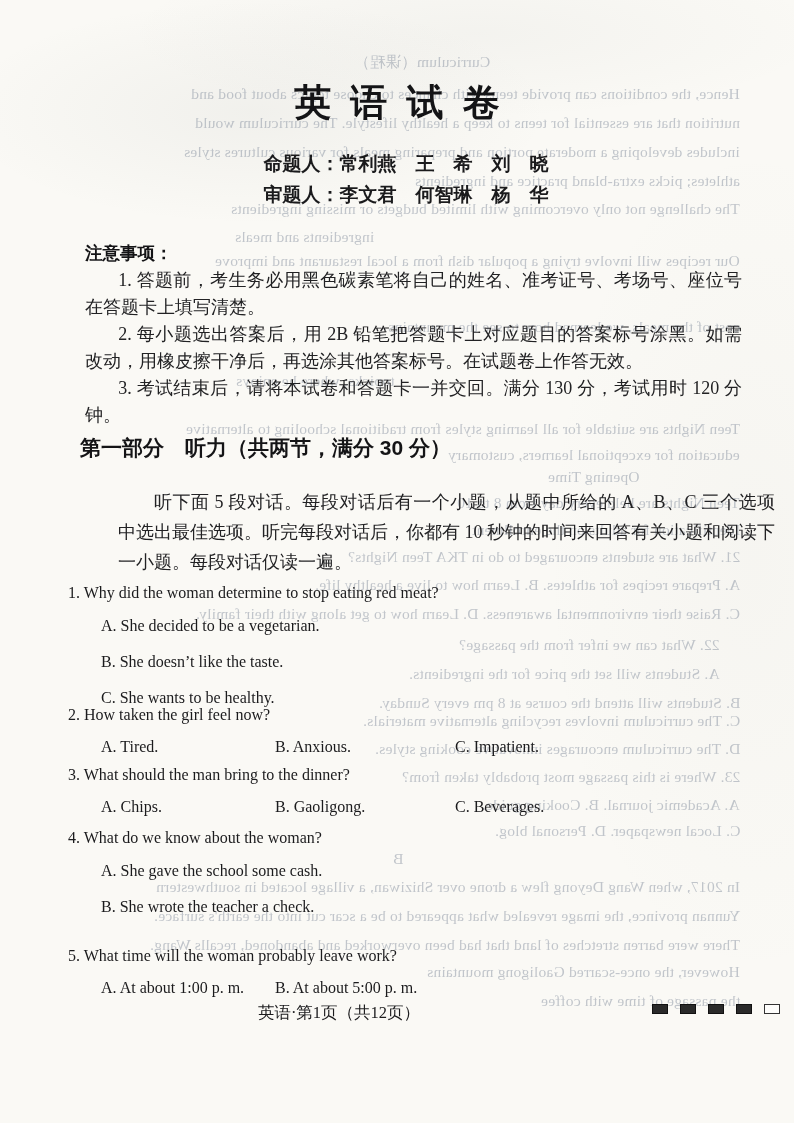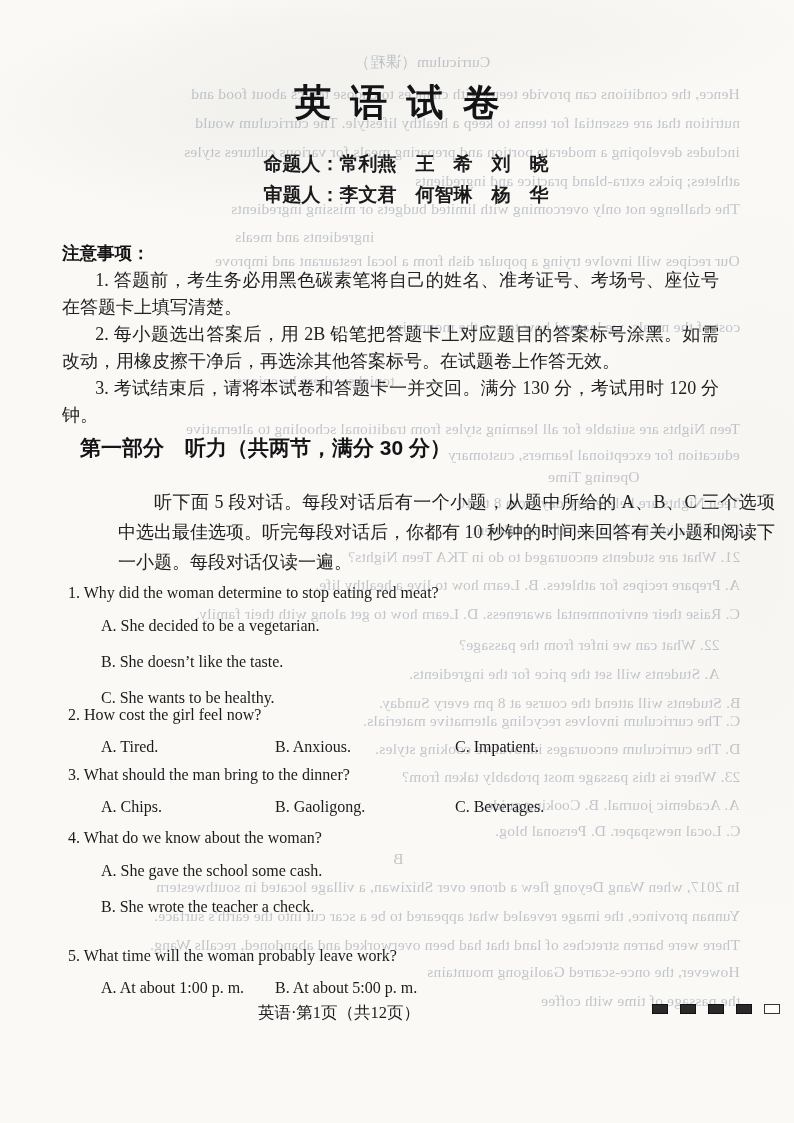--- a/index.html
+++ b/index.html
@@ -49,21 +49,21 @@
     top: 148px; left: 0; width: 100%;
     text-align: center;
     transform: translateX(9px);
     font-size: 19px;
     font-weight: 700;
     line-height: 31px;
     color: #1a1a1c;
   }
 
   .notes {
-    top: 240px; left: 62px; width: 657px;
+    top: 240px; left: 85px; width: 657px;
     font-size: 18px;
     line-height: 27px;
   }
   .notes-heading {
     font-weight: 700;
     font-family: "Liberation Sans", "DejaVu Sans", sans-serif;
     font-size: 17.5px;
     color: #141416;
   }
   .note { text-indent: 1.85em; text-align: justify; color: #222224; }
@@ -171,21 +171,21 @@
   <p class="fg instructions">听下面 5 段对话。每段对话后有一个小题，从题中所给的 A、B、C 三个选项中选出最佳选项。听完每段对话后，你都有 10 秒钟的时间来回答有关小题和阅读下一小题。每段对话仅读一遍。</p>
 
   <div class="fg q" id="q1">
     <p><span>1.</span> <span>Why did the woman determine to stop eating red meat?</span></p>
     <p class="opt-stacked">A. She decided to be a vegetarian.</p>
     <p class="opt-stacked">B. She doesn’t like the taste.</p>
     <p class="opt-stacked">C. She wants to be healthy.</p>
   </div>
 
   <div class="fg q" id="q2">
-    <p><span>2.</span> <span>How cost the girl feel now?</span></p>
+    <p><span>2.</span> <span>How taken the girl feel now?</span></p>
     <div class="opt-row">
       <span class="col-a">A. Tired.</span>
       <span class="col-b">B. Anxious.</span>
       <span class="col-c">C. Impatient.</span>
     </div>
   </div>
 
   <div class="fg q" id="q3">
     <p><span>3.</span> <span>What should the man bring to the dinner?</span></p>
     <div class="opt-row">

